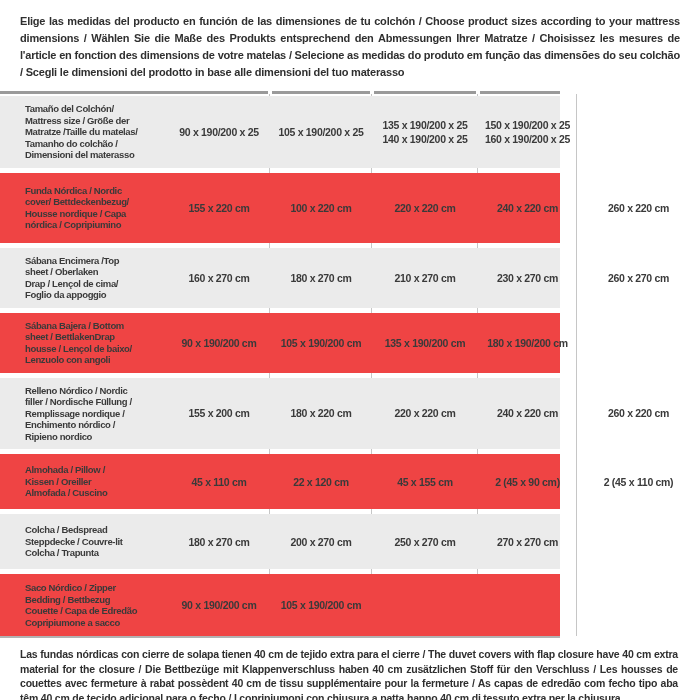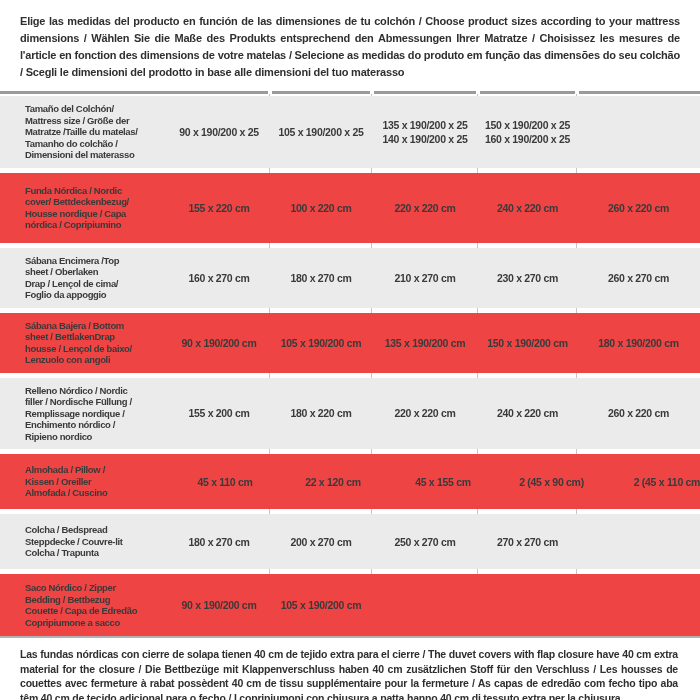--- a/index.html
+++ b/index.html
@@ -4,35 +4,35 @@
 <style>
   html,body{margin:0;padding:0;background:#fff;}
   body{width:700px;height:700px;overflow:hidden;font-family:"Liberation Sans",sans-serif;}
   .para{
     font-weight:bold;color:#2f2f2f;text-align:justify;
     font-size:11px;line-height:17px;letter-spacing:-0.2px;
     margin:0;padding:0;
   }
   .para.intro{margin:13px 20px 10px 20px;}
   .para.note{margin:9px 22px 0 20px;font-size:10.5px;line-height:14.5px;}
-  .size-table{position:relative;width:700px;}
+  .size-table{position:relative;width:560px;}
   .topbar{height:3px;background:#9a9a9a;position:relative;margin-bottom:2px;}
   .topbar .gap{position:absolute;top:0;height:3px;width:4px;background:#fff;}
   .vline{position:absolute;top:3px;bottom:2px;width:1px;background:#c6c6c6;}
   .rows{position:relative;}
   .row{display:grid;grid-template-columns:168px 102px 102px 106px 99px 123px;margin-bottom:5px;}
   .row:last-child{margin-bottom:0;}
   .row.gray{background:#ebebeb;}
   .row.white{background:#ef4444;}
   .row:nth-child(1){min-height:71px;}
   .row:nth-child(2){min-height:70px;}
   .row:nth-child(3){min-height:60px;}
   .row:nth-child(4){min-height:60px;}
   .row:nth-child(5){min-height:70px;}
-  .row:nth-child(6){min-height:55px;gap:6px;}
+  .row:nth-child(6){min-height:55px;}
   .row:nth-child(7){min-height:55px;}
   .row:nth-child(8){min-height:62px;}
   .cell{
     display:flex;align-items:center;
     font-weight:bold;color:#3a3a3a;
     white-space:pre-line;
   }
   .label-cell{
     justify-content:flex-start;text-align:left;
     padding:7px 4px 7px 25px;
@@ -102,21 +102,20 @@
           <div class="cell value-cell">260 x 270 cm</div>
         </div>
         <div class="row white">
           <div class="cell label-cell">Sábana Bajera / Bottom
 sheet / BettlakenDrap
 housse / Lençol de baixo/
 Lenzuolo con angoli</div>
           <div class="cell value-cell">90 x 190/200 cm</div>
           <div class="cell value-cell">105 x 190/200 cm</div>
           <div class="cell value-cell">135 x 190/200 cm</div>
-          <div class="cell value-cell">150 x 190/200 cm</div>
           <div class="cell value-cell">180 x 190/200 cm</div>
         </div>
         <div class="row gray">
           <div class="cell label-cell">Relleno Nórdico / Nordic
 filler / Nordische Füllung /
 Remplissage nordique /
 Enchimento nórdico /
 Ripieno nordico</div>
           <div class="cell value-cell">155 x 200 cm</div>
           <div class="cell value-cell">180 x 220 cm</div>

